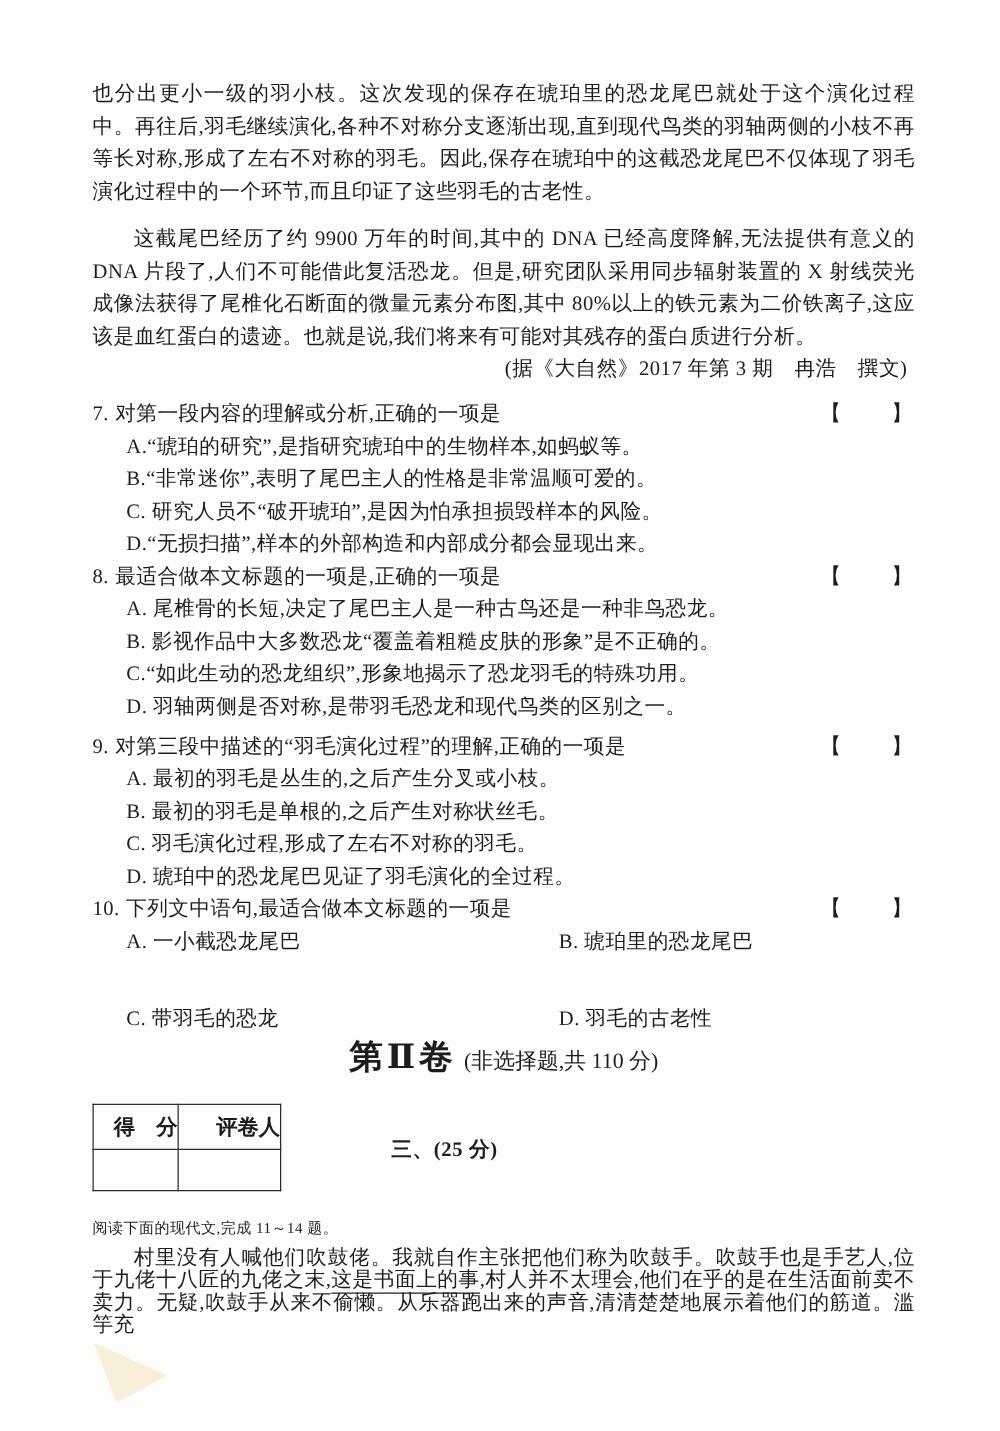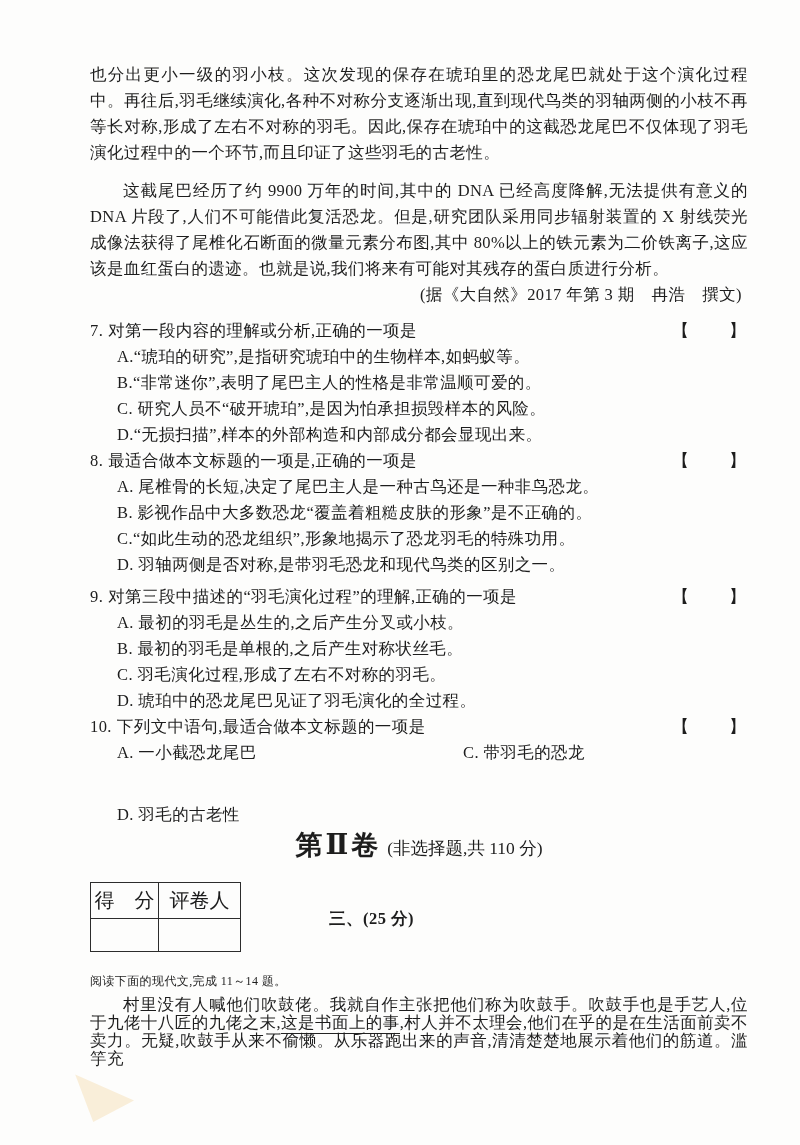--- a/index.html
+++ b/index.html
@@ -11,21 +11,21 @@
   .page {
     position: relative;
     width: 800px;
     height: 1145px;
     background: #fdfdfc;
     color: #1d1d1d;
     overflow: hidden;
   }
   .content {
     position: absolute;
-    left: 90px;
+    left: 74px;
     top: 62px;
     width: 658px;
   }
   .para {
     font-size: 16.5px;
     line-height: 26px;
     text-align: justify;
     letter-spacing: 0.4px;
   }
   .indent { text-indent: 2em; }
@@ -80,23 +80,23 @@
     margin-left: 6px;
   }
   .score-row {
     margin-top: 16px;
     display: flex;
     align-items: center;
   }
   table.score-table { border-collapse: collapse; }
   table.score-table th, table.score-table td {
     border: 1.6px solid #2c2c2c;
-    font-weight: normal;
-    font-size: 20px;
-    text-align: center;
+    font-weight: bold;
+    font-size: 17px;
+    text-align: right;
     vertical-align: middle;
   }
   table.score-table th { height: 36px; }
   table.score-table td { height: 33px; }
   .col-score { width: 68px; }
   .col-grader { width: 82px; }
   .part-label {
     margin-left: 88px;
     font-weight: bold;
     font-size: 16.5px;
@@ -173,20 +173,21 @@
       </div>
     </div>
 
     <div class="question">
       <div class="qline">
         <span><span class="qnum">10.</span><span>下列文中语句,最适合做本文标题的一项是</span></span>
         <span class="bracket">【　　】</span>
       </div>
       <div class="opts two-col">
         <div class="opt">A. 一小截恐龙尾巴</div>
+        <div class="opt">B. 琥珀里的恐龙尾巴</div>
         <div class="opt">C. 带羽毛的恐龙</div>
         <div class="opt">D. 羽毛的古老性</div>
       </div>
     </div>
 
     <div class="section-title">
       <span class="big">第Ⅱ卷</span><span class="sub">(非选择题,共 110 分)</span>
     </div>
 
     <div class="score-row">

